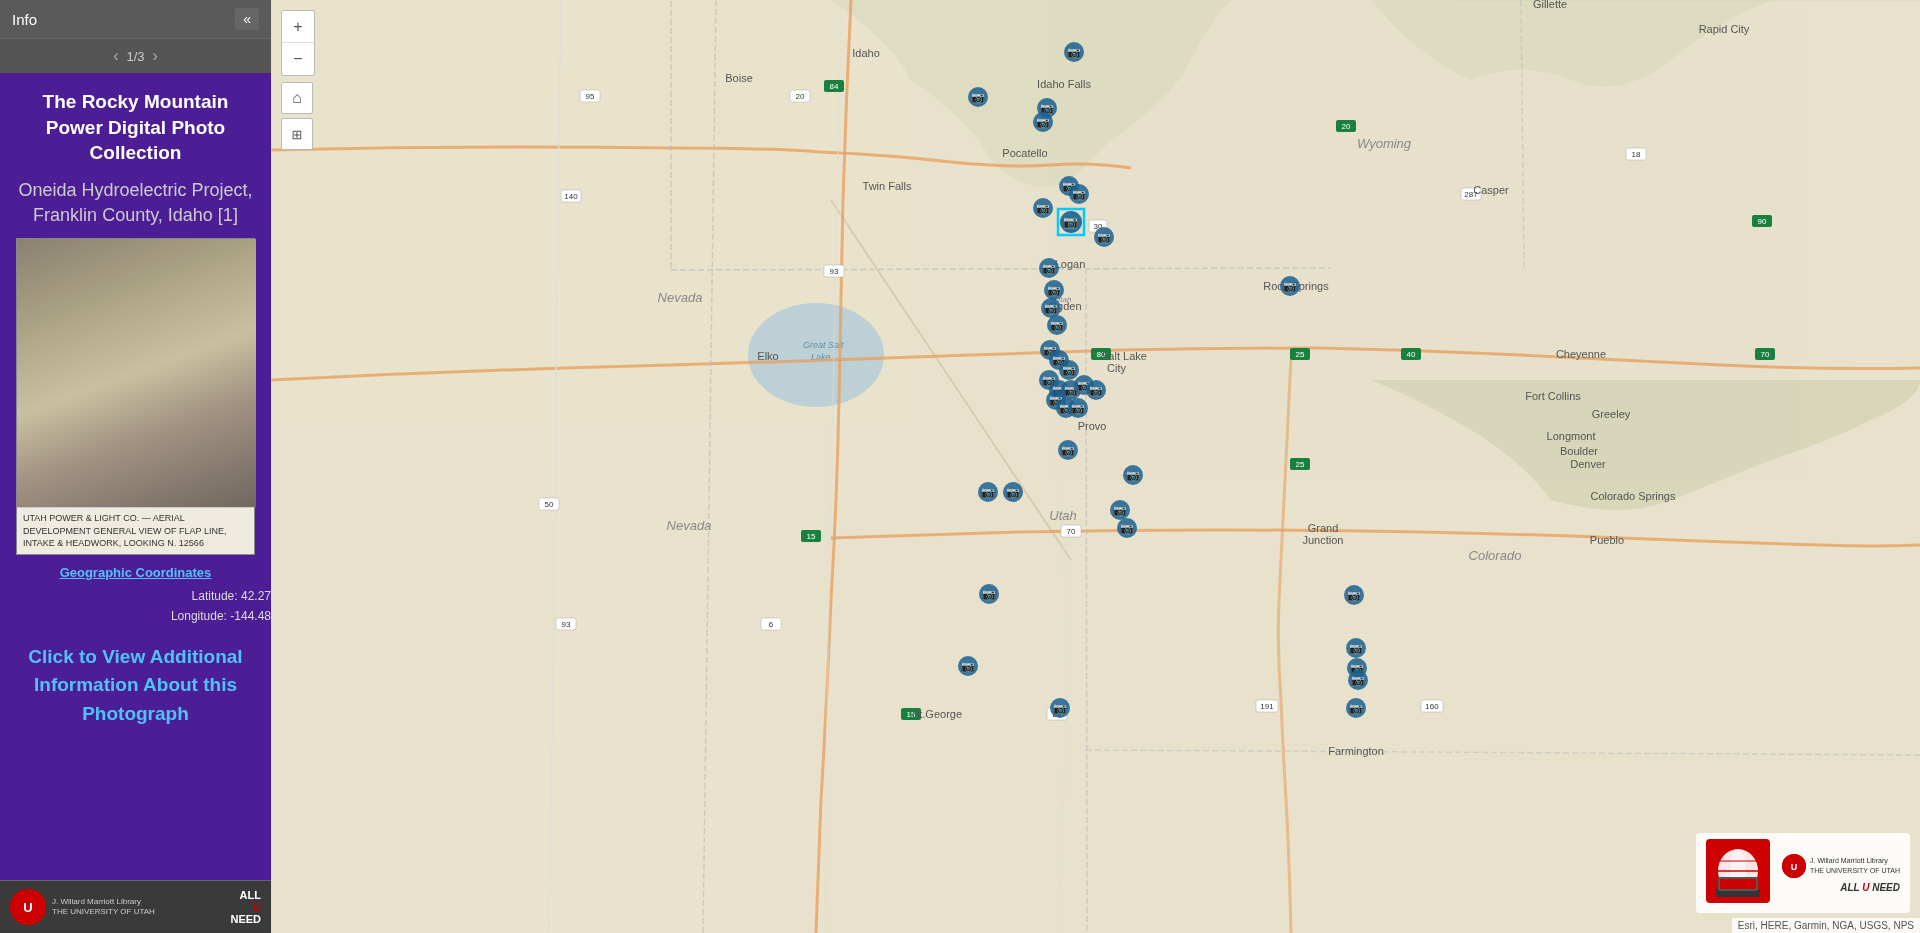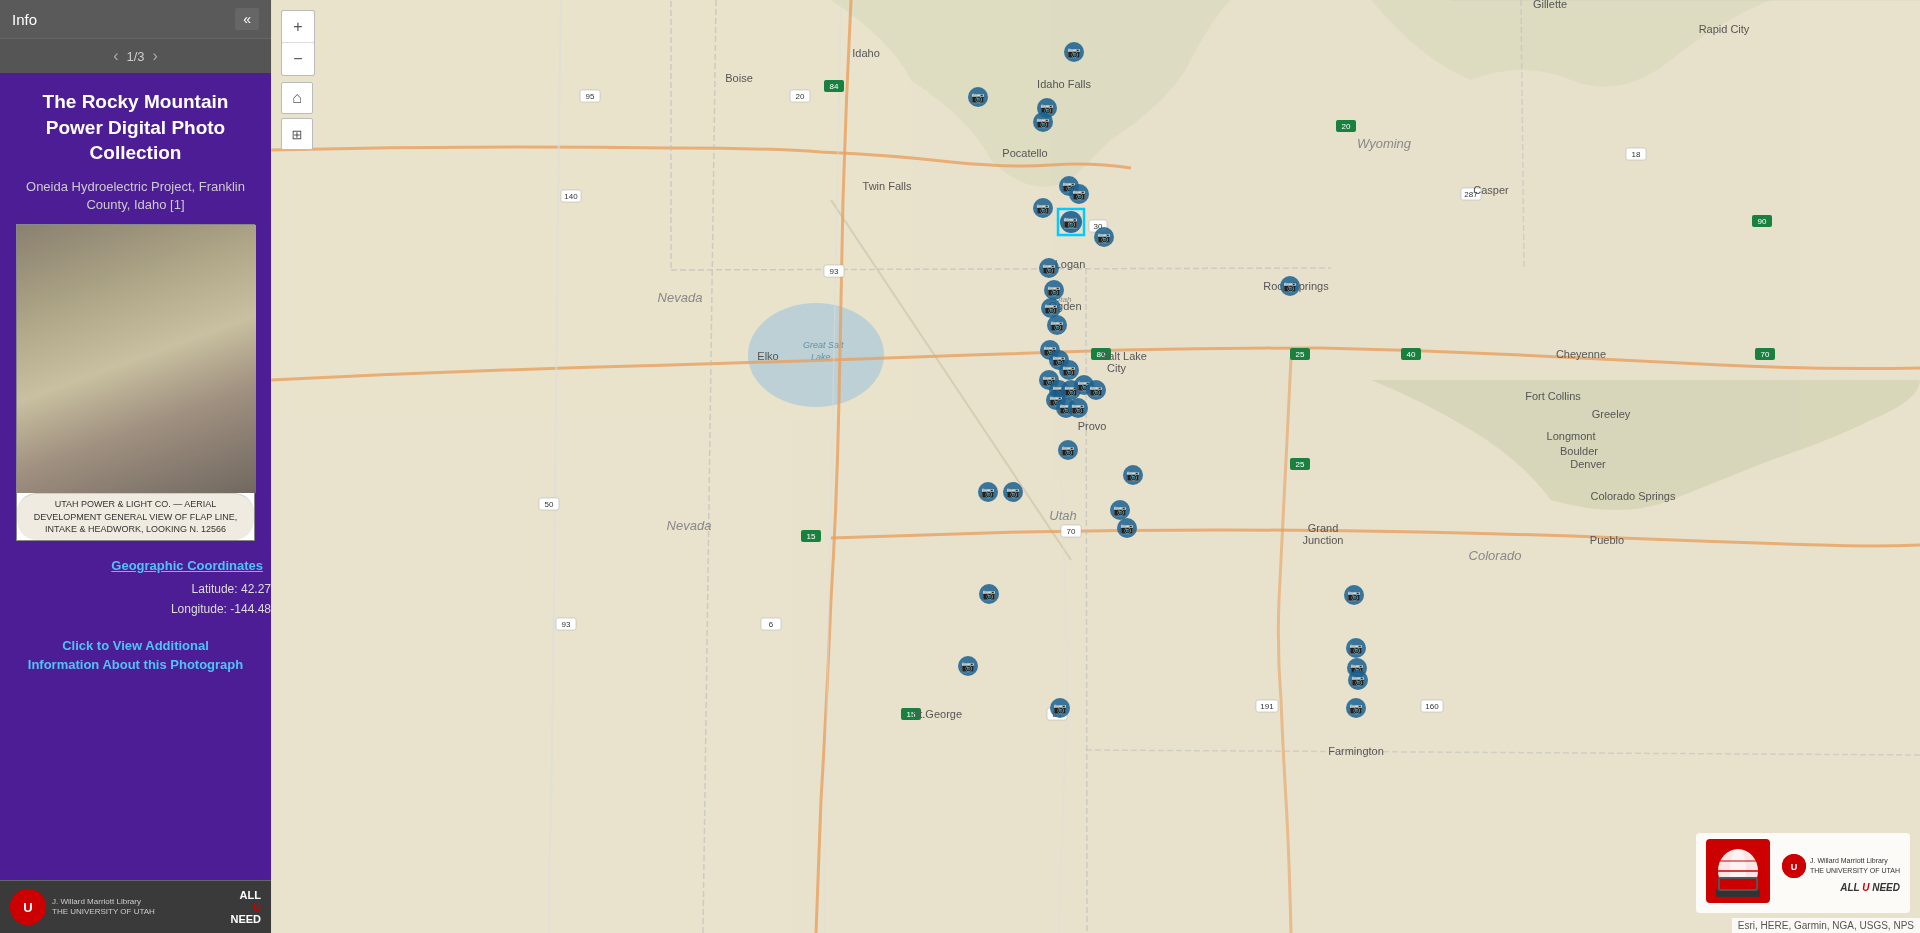--- a/index.html
+++ b/index.html
@@ -57,21 +57,21 @@
     }
     #collection-title {
       font-size: 19px;
       font-weight: bold;
       color: #fff;
       text-align: center;
       padding: 16px 14px 8px;
       line-height: 1.35;
     }
     #item-subtitle {
-      font-size: 13px;
+      font-size: 18px;
       color: #ccc;
       text-align: center;
       padding: 4px 14px 10px;
       line-height: 1.4;
     }
     #photo-container {
       margin: 0 16px;
       background: #fff;
       border: 1px solid #888;
     }
@@ -87,49 +87,48 @@
       content: '';
       position: absolute;
       inset: 0;
       background: linear-gradient(160deg, #8a8070 0%, #b0a888 30%, #c8c0a0 50%, #a09080 70%, #706860 100%);
     }
     .photo-caption-bar {
       background: #f0ebe0;
       padding: 4px 6px;
       font-size: 9px;
       color: #333;
-      text-align: center;
+      text-align: left;
       line-height: 1.4;
       border-top: 1px solid #ccc;
-      border-radius: 20px;
     }
     #geo-coords-link {
       color: #4fc3f7;
       text-decoration: underline;
-      text-align: right;
+      text-align: center;
       display: block;
-      padding: 17px 8px 4px;
+      padding: 10px 8px 4px;
       font-size: 13px;
       cursor: pointer;
       font-weight: bold;
     }
     #lat-lon {
       text-align: right;
       color: #ddd;
       font-size: 12px;
       line-height: 1.7;
       padding: 2px 0 8px;
     }
     #view-more-link {
       color: #4fc3f7;
       text-decoration: none;
       text-align: center;
       display: block;
       padding: 8px 25px;
-      font-size: 13px;
+      font-size: 19px;
       cursor: pointer;
       font-weight: bold;
       line-height: 1.5;
     }
     #sidebar-footer {
       margin-top: auto;
       background: #3a3a3a;
       padding: 8px 10px;
       display: flex;
       align-items: center;

